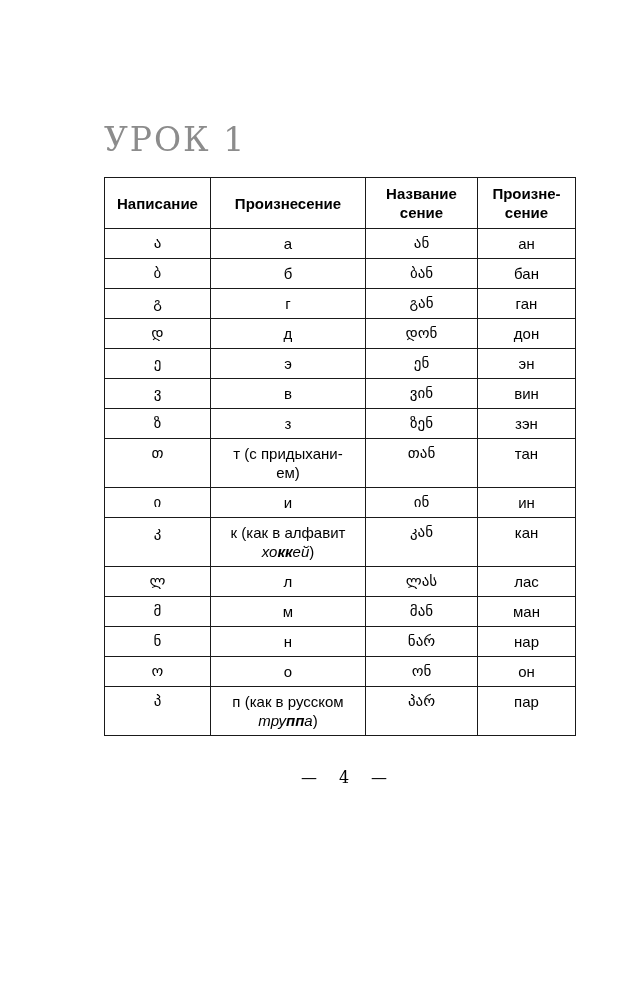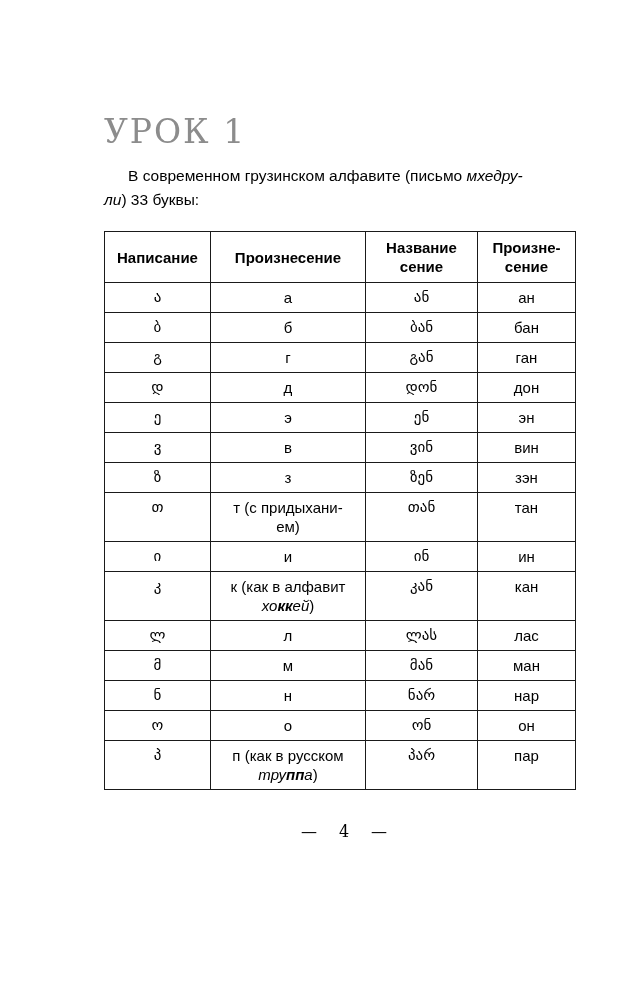--- a/index.html
+++ b/index.html
@@ -11,21 +11,21 @@
     position: relative;
     overflow: hidden;
   }
   .page {
     position: relative;
     width: 644px; height: 1000px;
     background: #fff;
   }
   .content {
     position: absolute;
-    left: 104px; top: 4px;
+    left: 104px; top: 12px;
     width: 480px;
   }
   .lesson-title {
     margin-top: 110px;
     font-family: "DejaVu Serif", serif;
     font-size: 33px;
     font-weight: 400;
     color: #8c8c8c;
     letter-spacing: 2px;
     line-height: 1.1;
@@ -81,24 +81,20 @@
 </style>
 </head>
 <body>
 
 <div class="page">
   <div class="content">
 
     <div class="lesson-title">УРОК 1</div>
 
 
-    <p class="intro-paragraph">
-      <span>В современном грузинском алфавите (письмо </span><span class="it">мхедру-</span><br>
-      <span class="it">ли</span><span>) 33 буквы:</span>
-    </p>
 
     <table class="alphabet">
       <colgroup>
         <col style="width:106px">
         <col style="width:155px">
         <col style="width:112px">
         <col style="width:98px">
       </colgroup>
       <thead>
         <tr>

